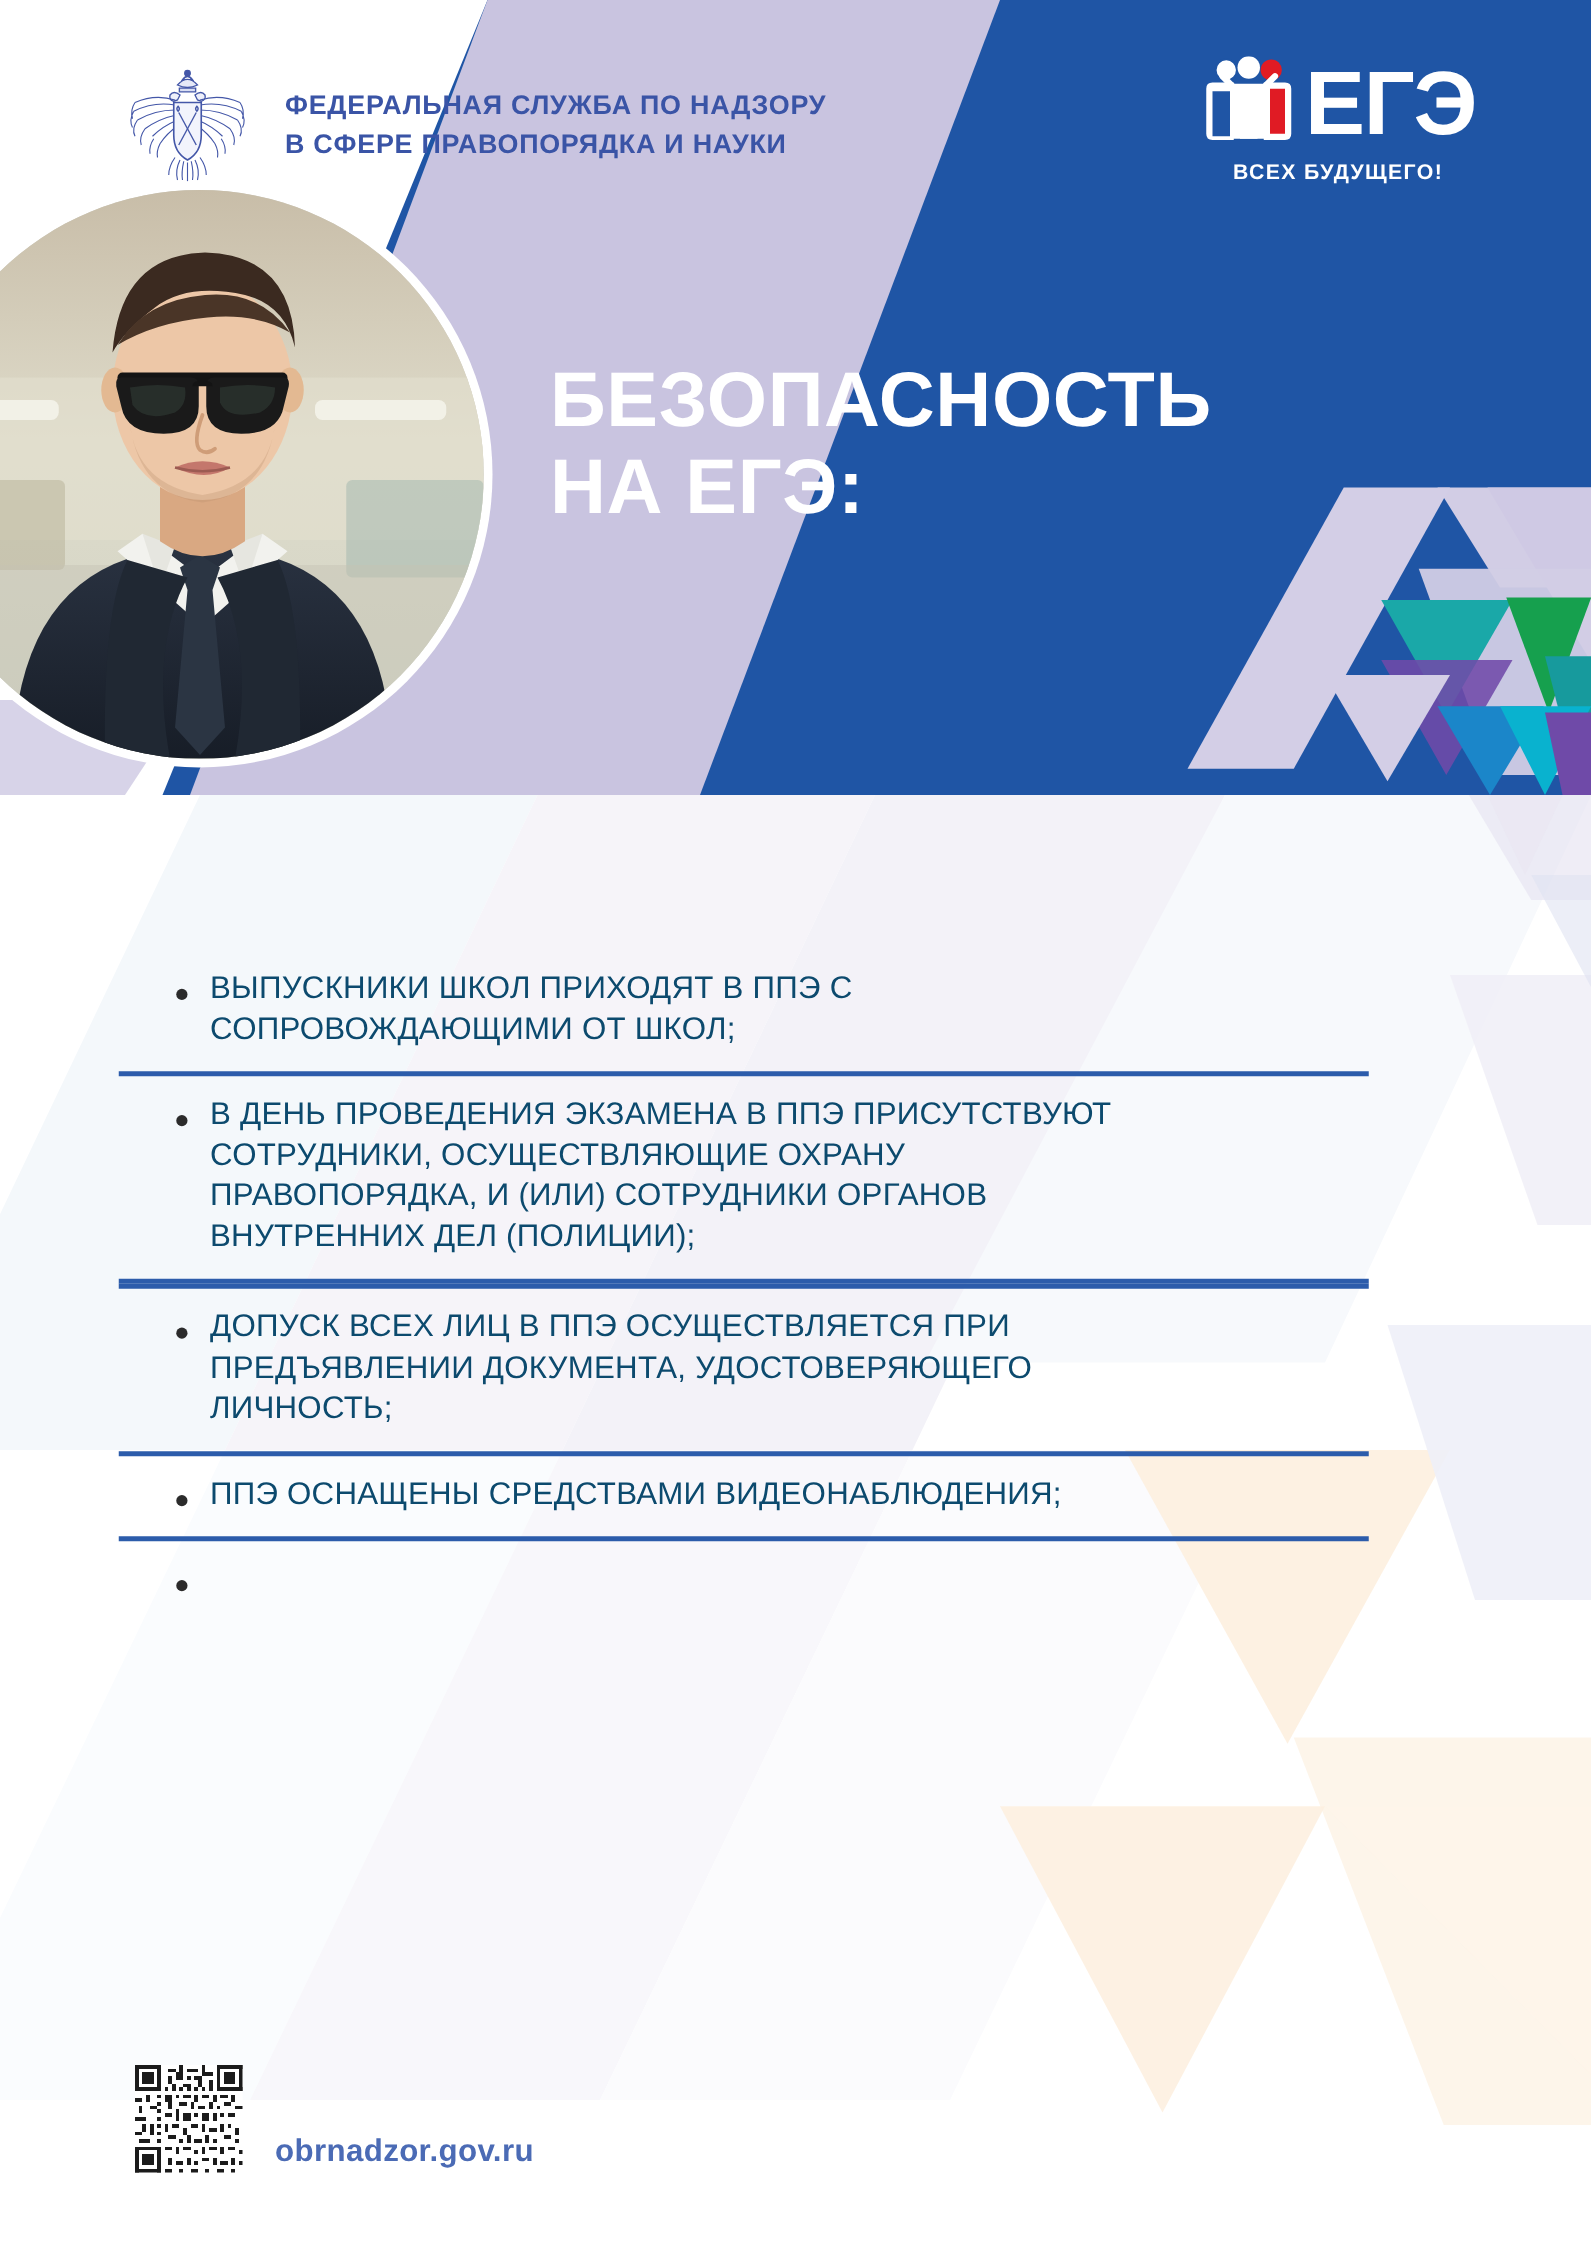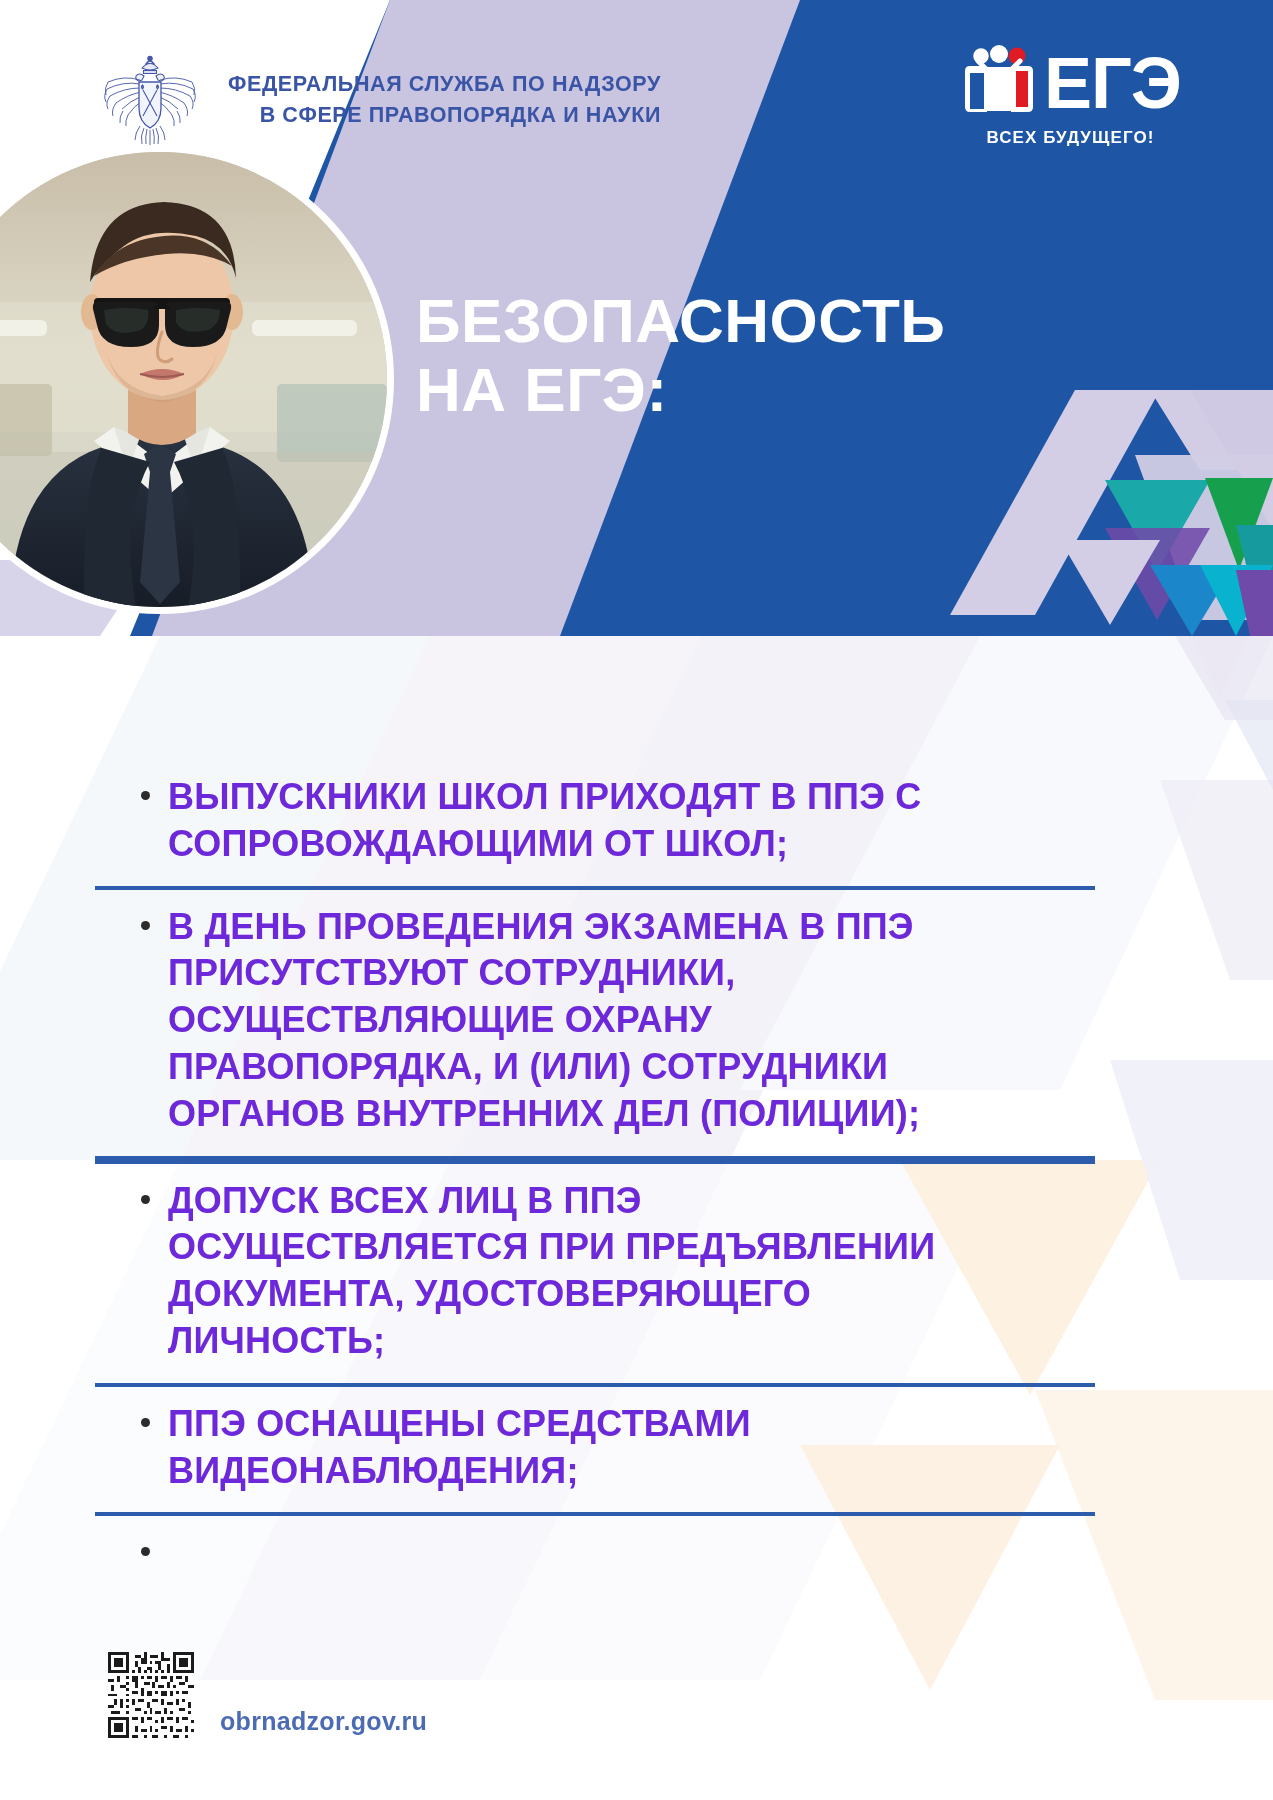--- a/index.html
+++ b/index.html
@@ -39,21 +39,20 @@
 
   
   .agency-block {
     position: absolute;
     top: 54px;
     left: 96px;
     display: flex;
     align-items: center;
     gap: 24px;
     z-index: 6;
-    text-align: right;
   }
   .emblem { width: 108px; height: 92px; flex: 0 0 auto; }
   .agency-text {
     color: #3a54a6;
     font-size: 21.5px;
     font-weight: 600;
     letter-spacing: 0.6px;
     line-height: 1.42;
     white-space: nowrap;
   }
@@ -99,21 +98,21 @@
     overflow: hidden;
     z-index: 7;
     box-shadow: 0 0 0 7px #ffffff;
     background: #cfcfc6;
   }
   .portrait svg { display: block; width: 455px; height: 455px; }
 
   
   .poster-title {
     position: absolute;
-    left: 416px;
+    left: 440px;
     top: 286px;
     width: 620px;
     z-index: 6;
     color: #ffffff;
     font-size: 62px;
     font-weight: 800;
     line-height: 1.12;
     letter-spacing: 0.5px;
   }
   .poster-title .tline { display: block; }
@@ -133,23 +132,23 @@
     padding: 14px 0 18px 46px;
   }
   .bullet-dot {
     flex: 0 0 auto;
     width: 9px; height: 9px;
     border-radius: 50%;
     background: #2b2b2b;
     margin-top: 17px;
   }
   .bullet-text {
-    color: #6d28d9;
-    font-size: 36px;
-    font-weight: 700;
+    color: #0c4a6e;
+    font-size: 25px;
+    font-weight: 400;
     line-height: 1.30;
     letter-spacing: 0.2px;
     text-transform: uppercase;
     max-width: 770px;
   }
   .divider {
     height: 4px;
     background: #2c5cab;
     width: 1000px;
   }

